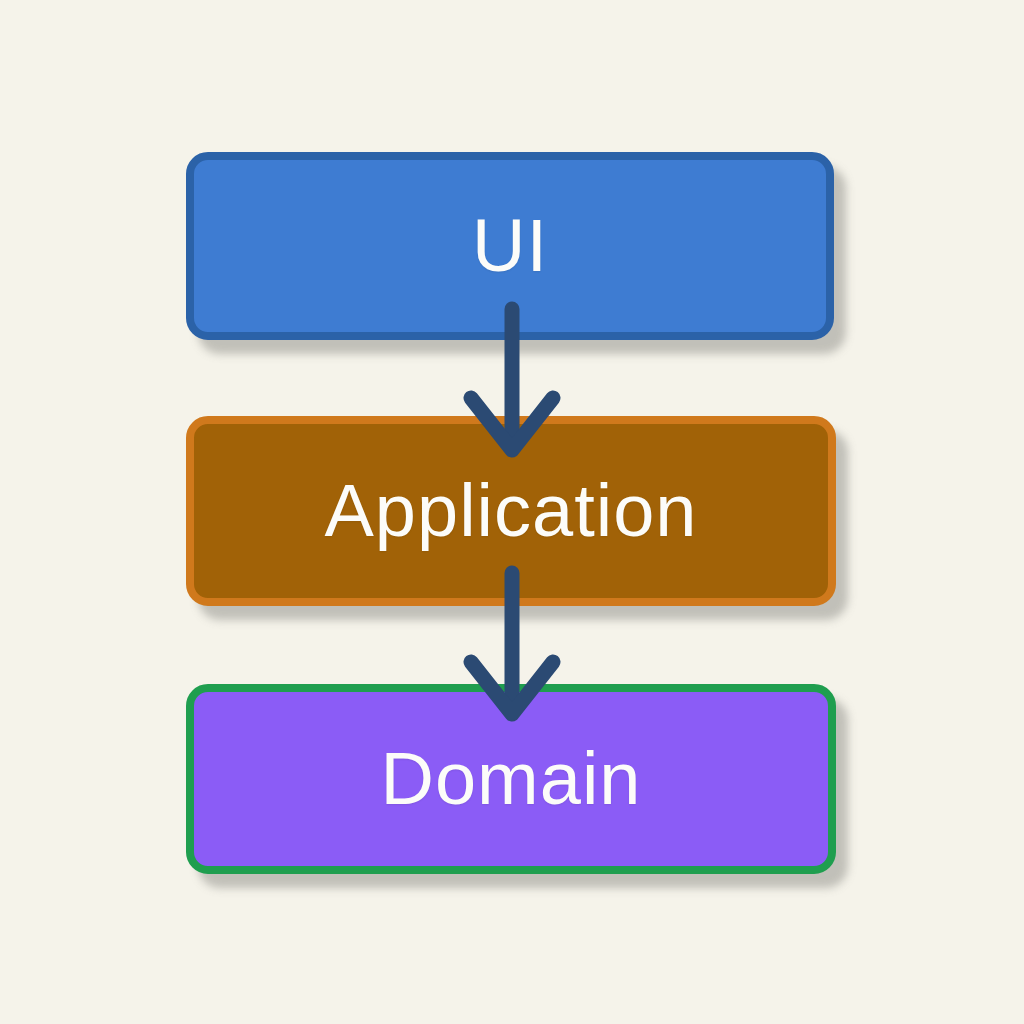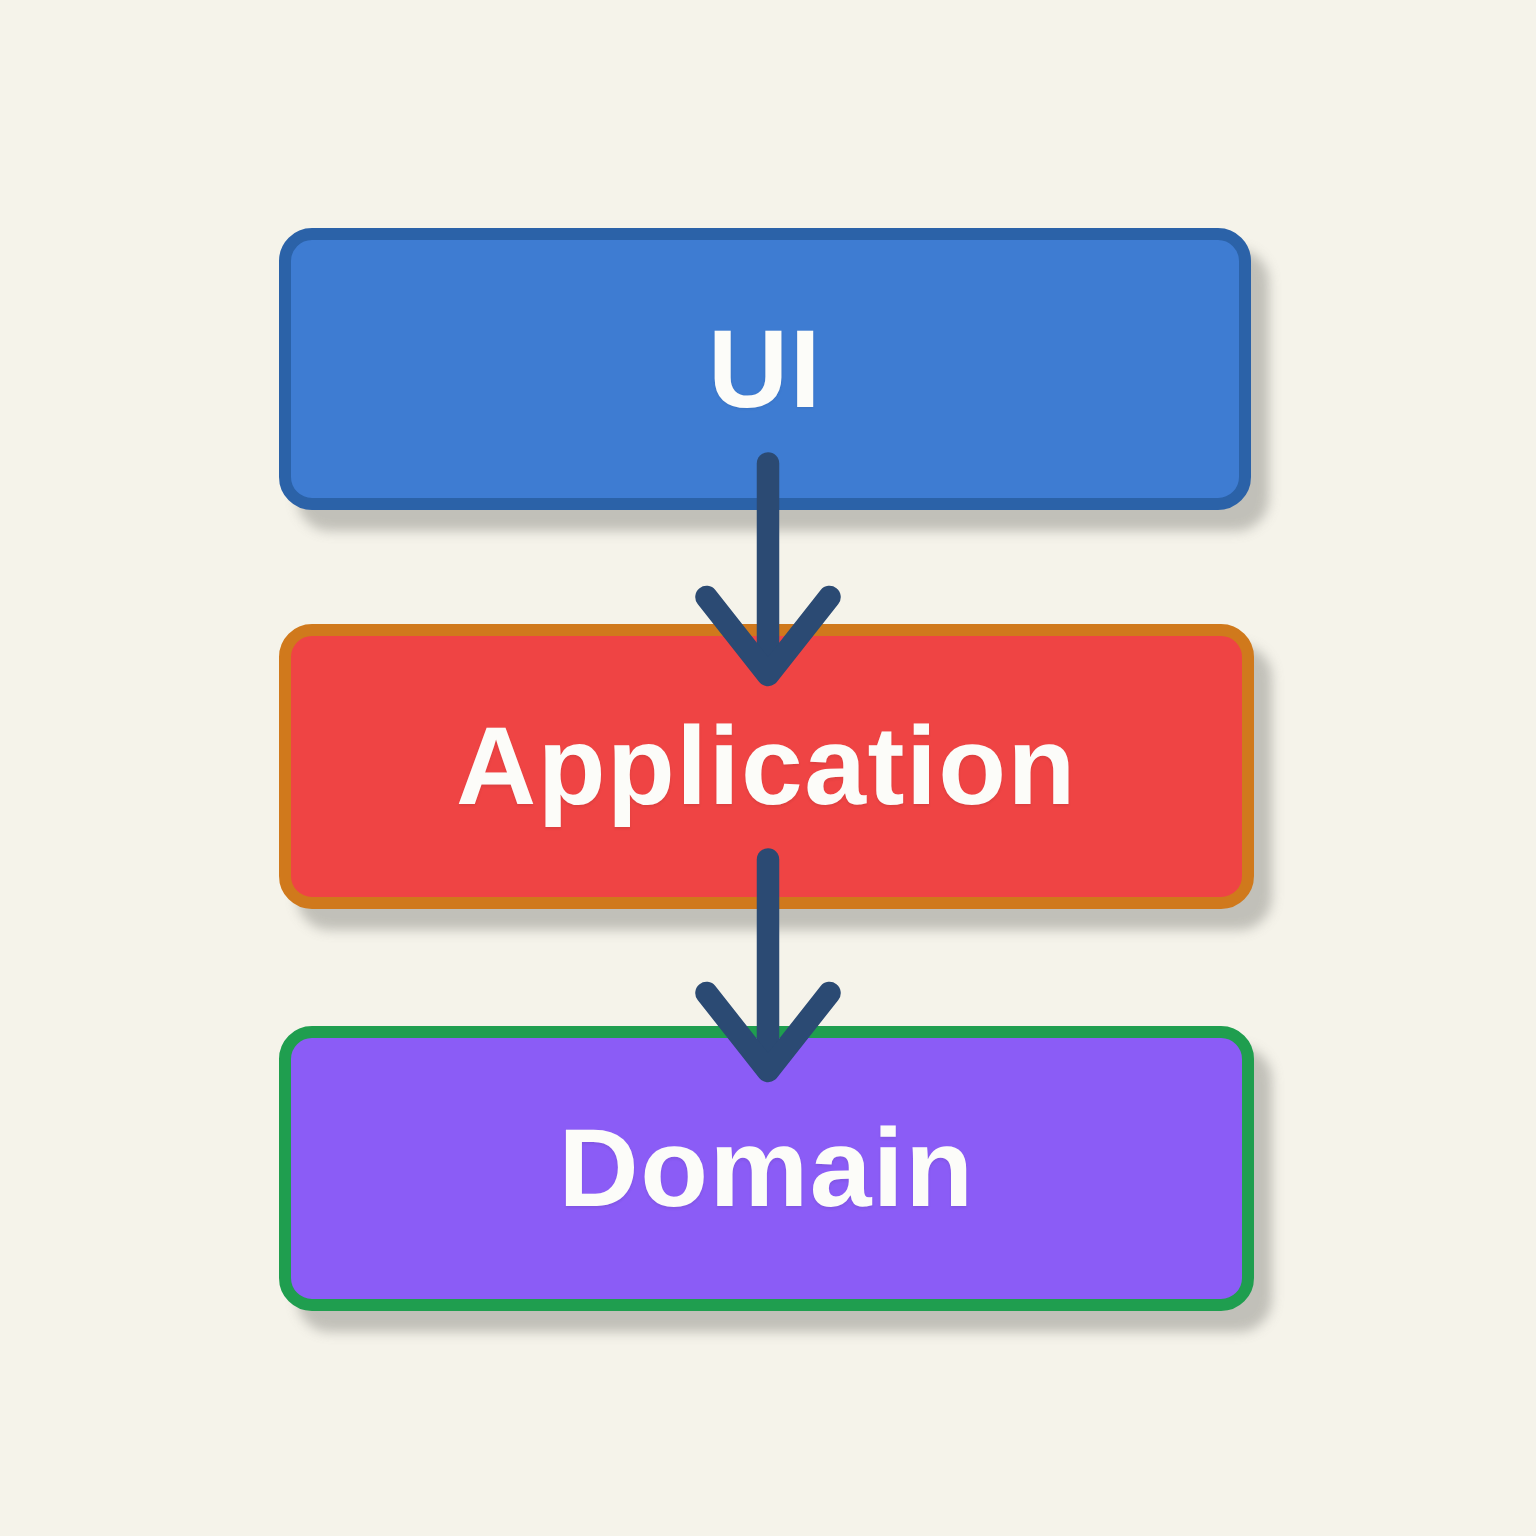--- a/index.html
+++ b/index.html
@@ -28,21 +28,21 @@
     border-radius: 22px;
     display: flex;
     align-items: center;
     justify-content: center;
     box-shadow: 12px 14px 8px rgba(122, 122, 116, 0.42);
     z-index: 1;
   }
   .node .label {
     color: #fcfcf9;
     font-size: 74px;
-    font-weight: 700;
+    font-weight: 400;
     letter-spacing: 1px;
     line-height: 1;
     text-shadow: 0 1px 2px rgba(0,0,0,0.08);
     user-select: none;
   }
   #node-ui          { left: 186px; top: 152px; width: 648px; height: 188px; }
   #node-application { left: 186px; top: 416px; width: 650px; height: 190px; }
   #node-domain      { left: 186px; top: 684px; width: 650px; height: 190px; }
 
   .arrow {
@@ -72,21 +72,21 @@
     <span class="label" style="color: rgb(252, 252, 249);">UI</span>
   </div>
 
   <div class="arrow" id="arrow-1">
     <svg width="110" height="164" viewBox="0 0 110 164" aria-hidden="true">
       <line x1="55" y1="9" x2="55" y2="146"></line>
       <polyline points="14,98 55,150 96,98"></polyline>
     </svg>
   </div>
 
-  <div class="node" id="node-application" style="background: #ef4444; border-color: rgb(208, 121, 28);">
+  <div class="node" id="node-application" style="background: #a16207; border-color: rgb(208, 121, 28);">
     <span class="label" style="color: rgb(252, 252, 249);">Application</span>
   </div>
 
   <div class="arrow" id="arrow-2">
     <svg width="110" height="164" viewBox="0 0 110 164" aria-hidden="true">
       <line x1="55" y1="9" x2="55" y2="146"></line>
       <polyline points="14,98 55,150 96,98"></polyline>
     </svg>
   </div>
 

